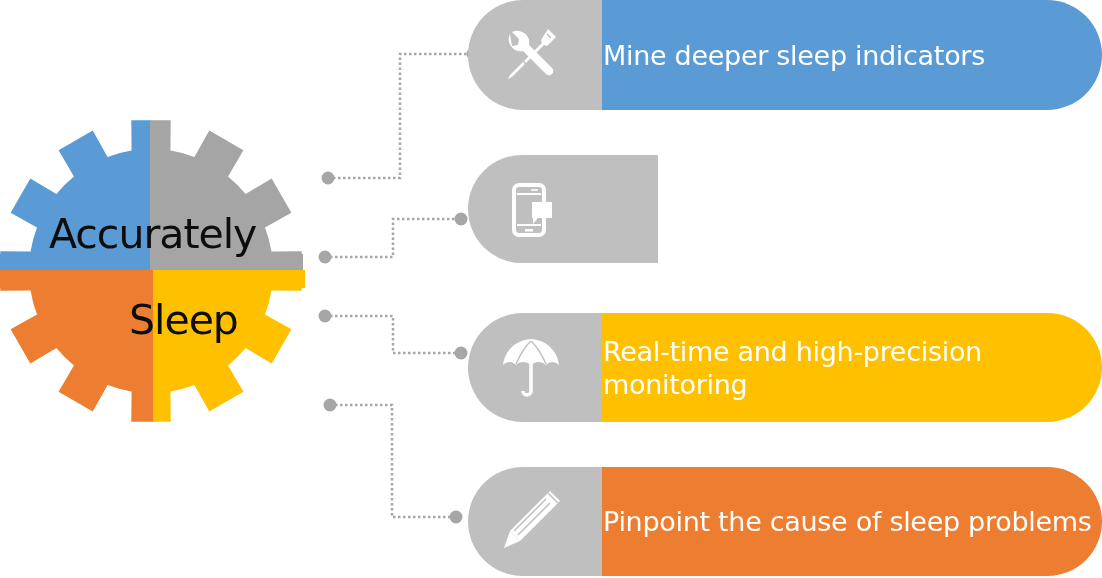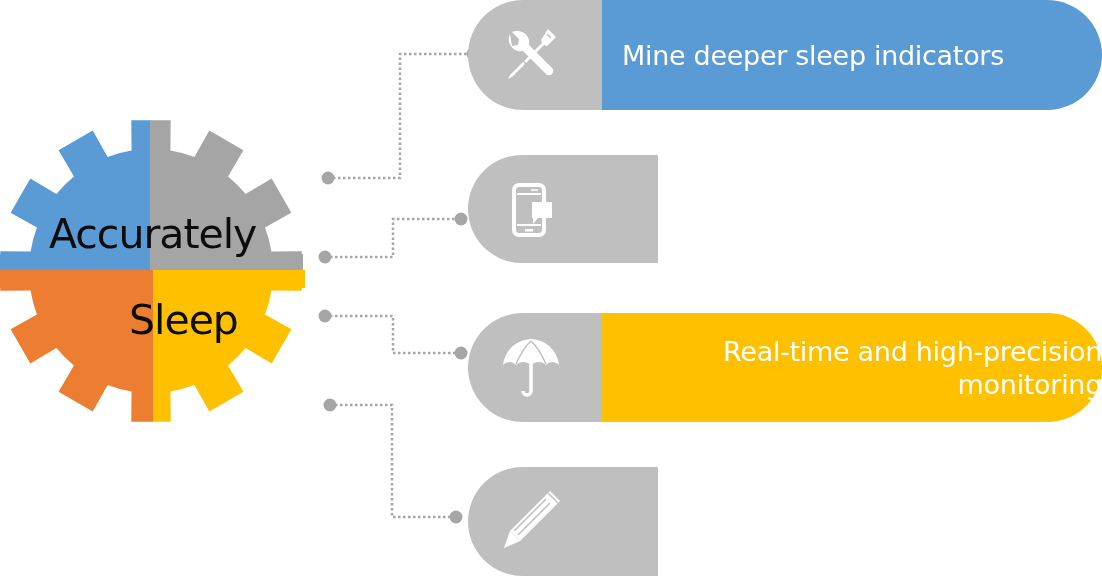--- a/index.html
+++ b/index.html
@@ -7,21 +7,21 @@
          font-family: "DejaVu Sans", sans-serif; }
   #gear-svg { position: absolute; left: 0; top: 0; }
   #connector-svg { position: absolute; left: 0; top: 0; pointer-events: none; }
   .gear-label { position: absolute; color: #0d0d0d; font-family: "DejaVu Sans", sans-serif;
                 font-size: 41px; letter-spacing: -1px; white-space: nowrap; }
   .pill { position: absolute; left: 468px; width: 634px; height: 110px; }
   .pill-left { position: absolute; left: 0; top: 0; width: 190px; height: 100%;
                background: #bfbfbf; border-radius: 55px 0 0 55px; }
   .pill-right { position: absolute; left: 134px; top: 0; right: 0; height: 100%;
                 border-radius: 0 55px 55px 0; display: flex; align-items: center;
-                padding-left: 20px; box-sizing: border-box; }
+                padding-left: 1px; box-sizing: border-box; }
   .pill-text { color: #ffffff; font-size: 27px; line-height: 33px; letter-spacing: -0.3px; }
   .pill-icon { position: absolute; left: 28px; top: 20px; width: 70px; height: 70px; }
 </style>
 </head>
 <body>
 
 <svg id="gear-svg" width="320" height="440" viewBox="0 0 320 440">
   <defs>
     <clipPath id="clip-tl">
         <rect x="0" y="100" width="151" height="171"></rect>
@@ -113,28 +113,31 @@
 
 <div class="pill" style="top:313px; height:109px;">
   <div class="pill-left" style="background: rgb(191, 191, 191);">
     <svg class="pill-icon" viewBox="0 0 70 70">
       <path d="M35 6 C18 7 8 20 7 32 C11 28 16 28 20 32 C24 28 30 28 35 32 C40 28 46 28 50 32 C54 28 59 28 63 32 C62 20 52 7 35 6z" fill="#fff"></path>
       <path d="M35 8 C28 14 24 22 20 31" stroke="#bfbfbf" stroke-width="1.5" fill="none"></path>
       <path d="M35 8 C42 14 46 22 50 31" stroke="#bfbfbf" stroke-width="1.5" fill="none"></path>
       <path d="M35 30 V58 a4 4 0 0 1 -8 0" stroke="#fff" stroke-width="3.5" fill="none"></path>
     </svg>
   </div>
-  <div class="pill-right" style="background: rgb(255, 192, 0); text-align: right;">
+  <div class="pill-right" style="background: rgb(255, 192, 0);">
     <span class="pill-text">Real-time and high-precision monitoring</span>
   </div>
 </div>
 
 <div class="pill" style="top:467px; height:109px;">
   <div class="pill-left" style="background: rgb(191, 191, 191);">
     <svg class="pill-icon" viewBox="0 0 70 70" style="top:18px;">
       <path d="M54 6 l10 10 -40 40 -10 -10z" fill="#fff"></path>
       <line x1="50" y1="14" x2="18" y2="46" stroke="#bfbfbf" stroke-width="1.5"></line>
       <line x1="54" y1="18" x2="22" y2="50" stroke="#bfbfbf" stroke-width="1.5"></line>
       <path d="M14 46 l10 10 -16 7z" fill="#fff"></path>
       <line x1="52" y1="8" x2="62" y2="18" stroke="#bfbfbf" stroke-width="1.5"></line>
     </svg>
   </div>
+  <div class="pill-right" style="background: rgb(237, 125, 49);">
+    <span class="pill-text">Pinpoint the cause of sleep problems</span>
+  </div>
 </div>
 
 </body></html>

